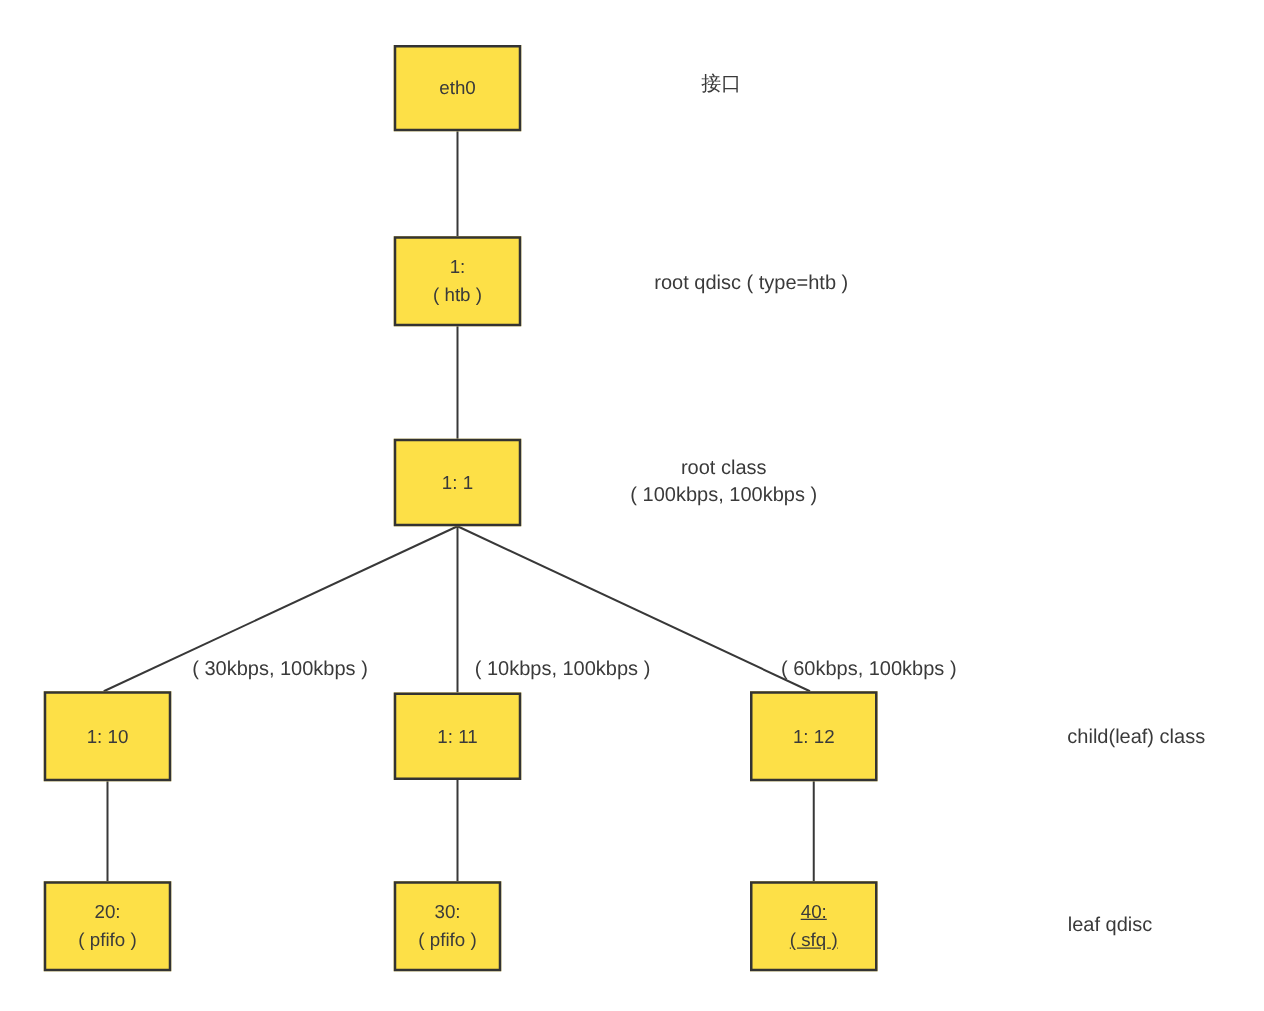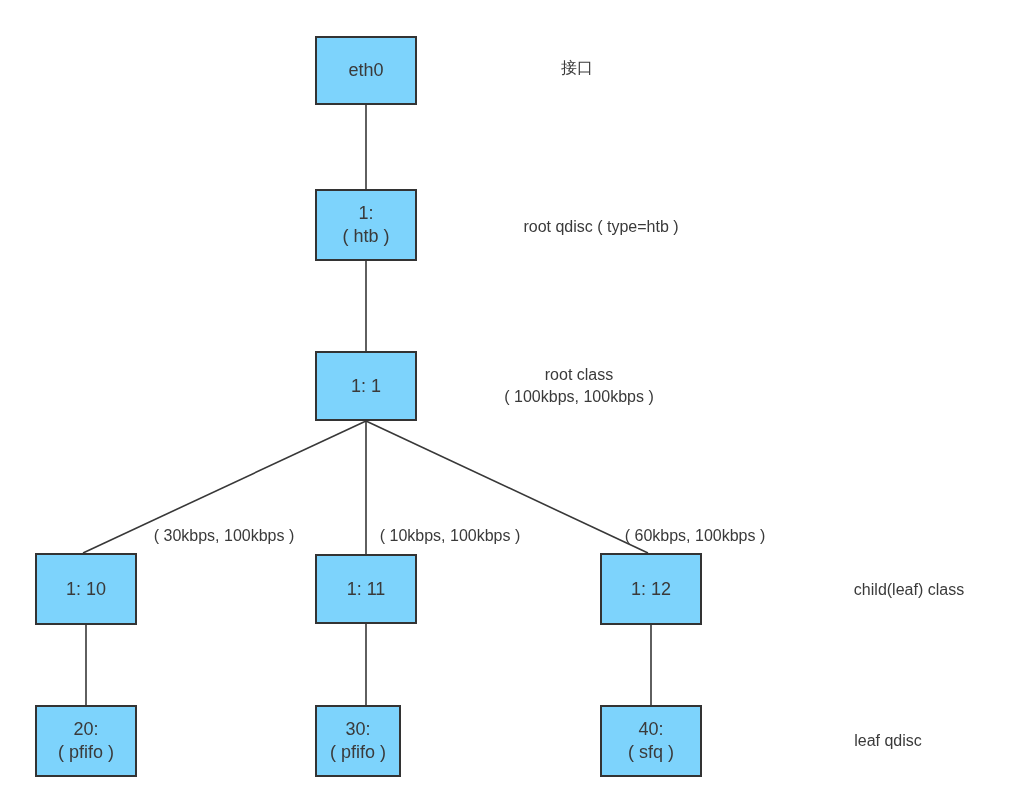--- a/index.html
+++ b/index.html
@@ -24,26 +24,26 @@
     height: 809px;
   }
   .svg-layer line {
     stroke: #383838;
     stroke-width: 1.6;
   }
   .node {
     position: absolute;
     box-sizing: border-box;
     border: 2px solid #333333;
-    background: #7dd3fc;
+    background: #fde047;
     display: flex;
     flex-direction: column;
     align-items: center;
     justify-content: center;
-    font-size: 18px;
+    font-size: 15px;
     line-height: 23px;
     text-align: center;
     color: #3a3a3a;
   }
   .node span:empty { display: none; }
   .label {
     position: absolute;
     font-size: 16px;
     line-height: 22px;
     text-align: center;
@@ -96,21 +96,21 @@
   <div class="node" style="left:35px; top:705px; width:102px; height:72px;">
     <span>20:</span>
     <span>( pfifo )</span>
   </div>
 
   <div class="node" style="left:315px; top:705px; width:86px; height:72px;">
     <span>30:</span>
     <span>( pfifo )</span>
   </div>
 
-  <div class="node" style="left:600px; top:705px; width:102px; height:72px;">
+  <div class="node" style="left:600px; top:705px; width:102px; height:72px;text-decoration:underline;">
     <span>40:</span>
     <span>( sfq )</span>
   </div>
 
   <div class="label" style="left:224px; top:536px;">( 30kbps, 100kbps )</div>
   <div class="label" style="left:450px; top:536px;">( 10kbps, 100kbps )</div>
   <div class="label" style="left:695px; top:536px;">( 60kbps, 100kbps )</div>
 
   <div class="label" style="left:577px; top:68px;">接口</div>
   <div class="label" style="left:601px; top:227px;">root qdisc ( type=htb )</div>

